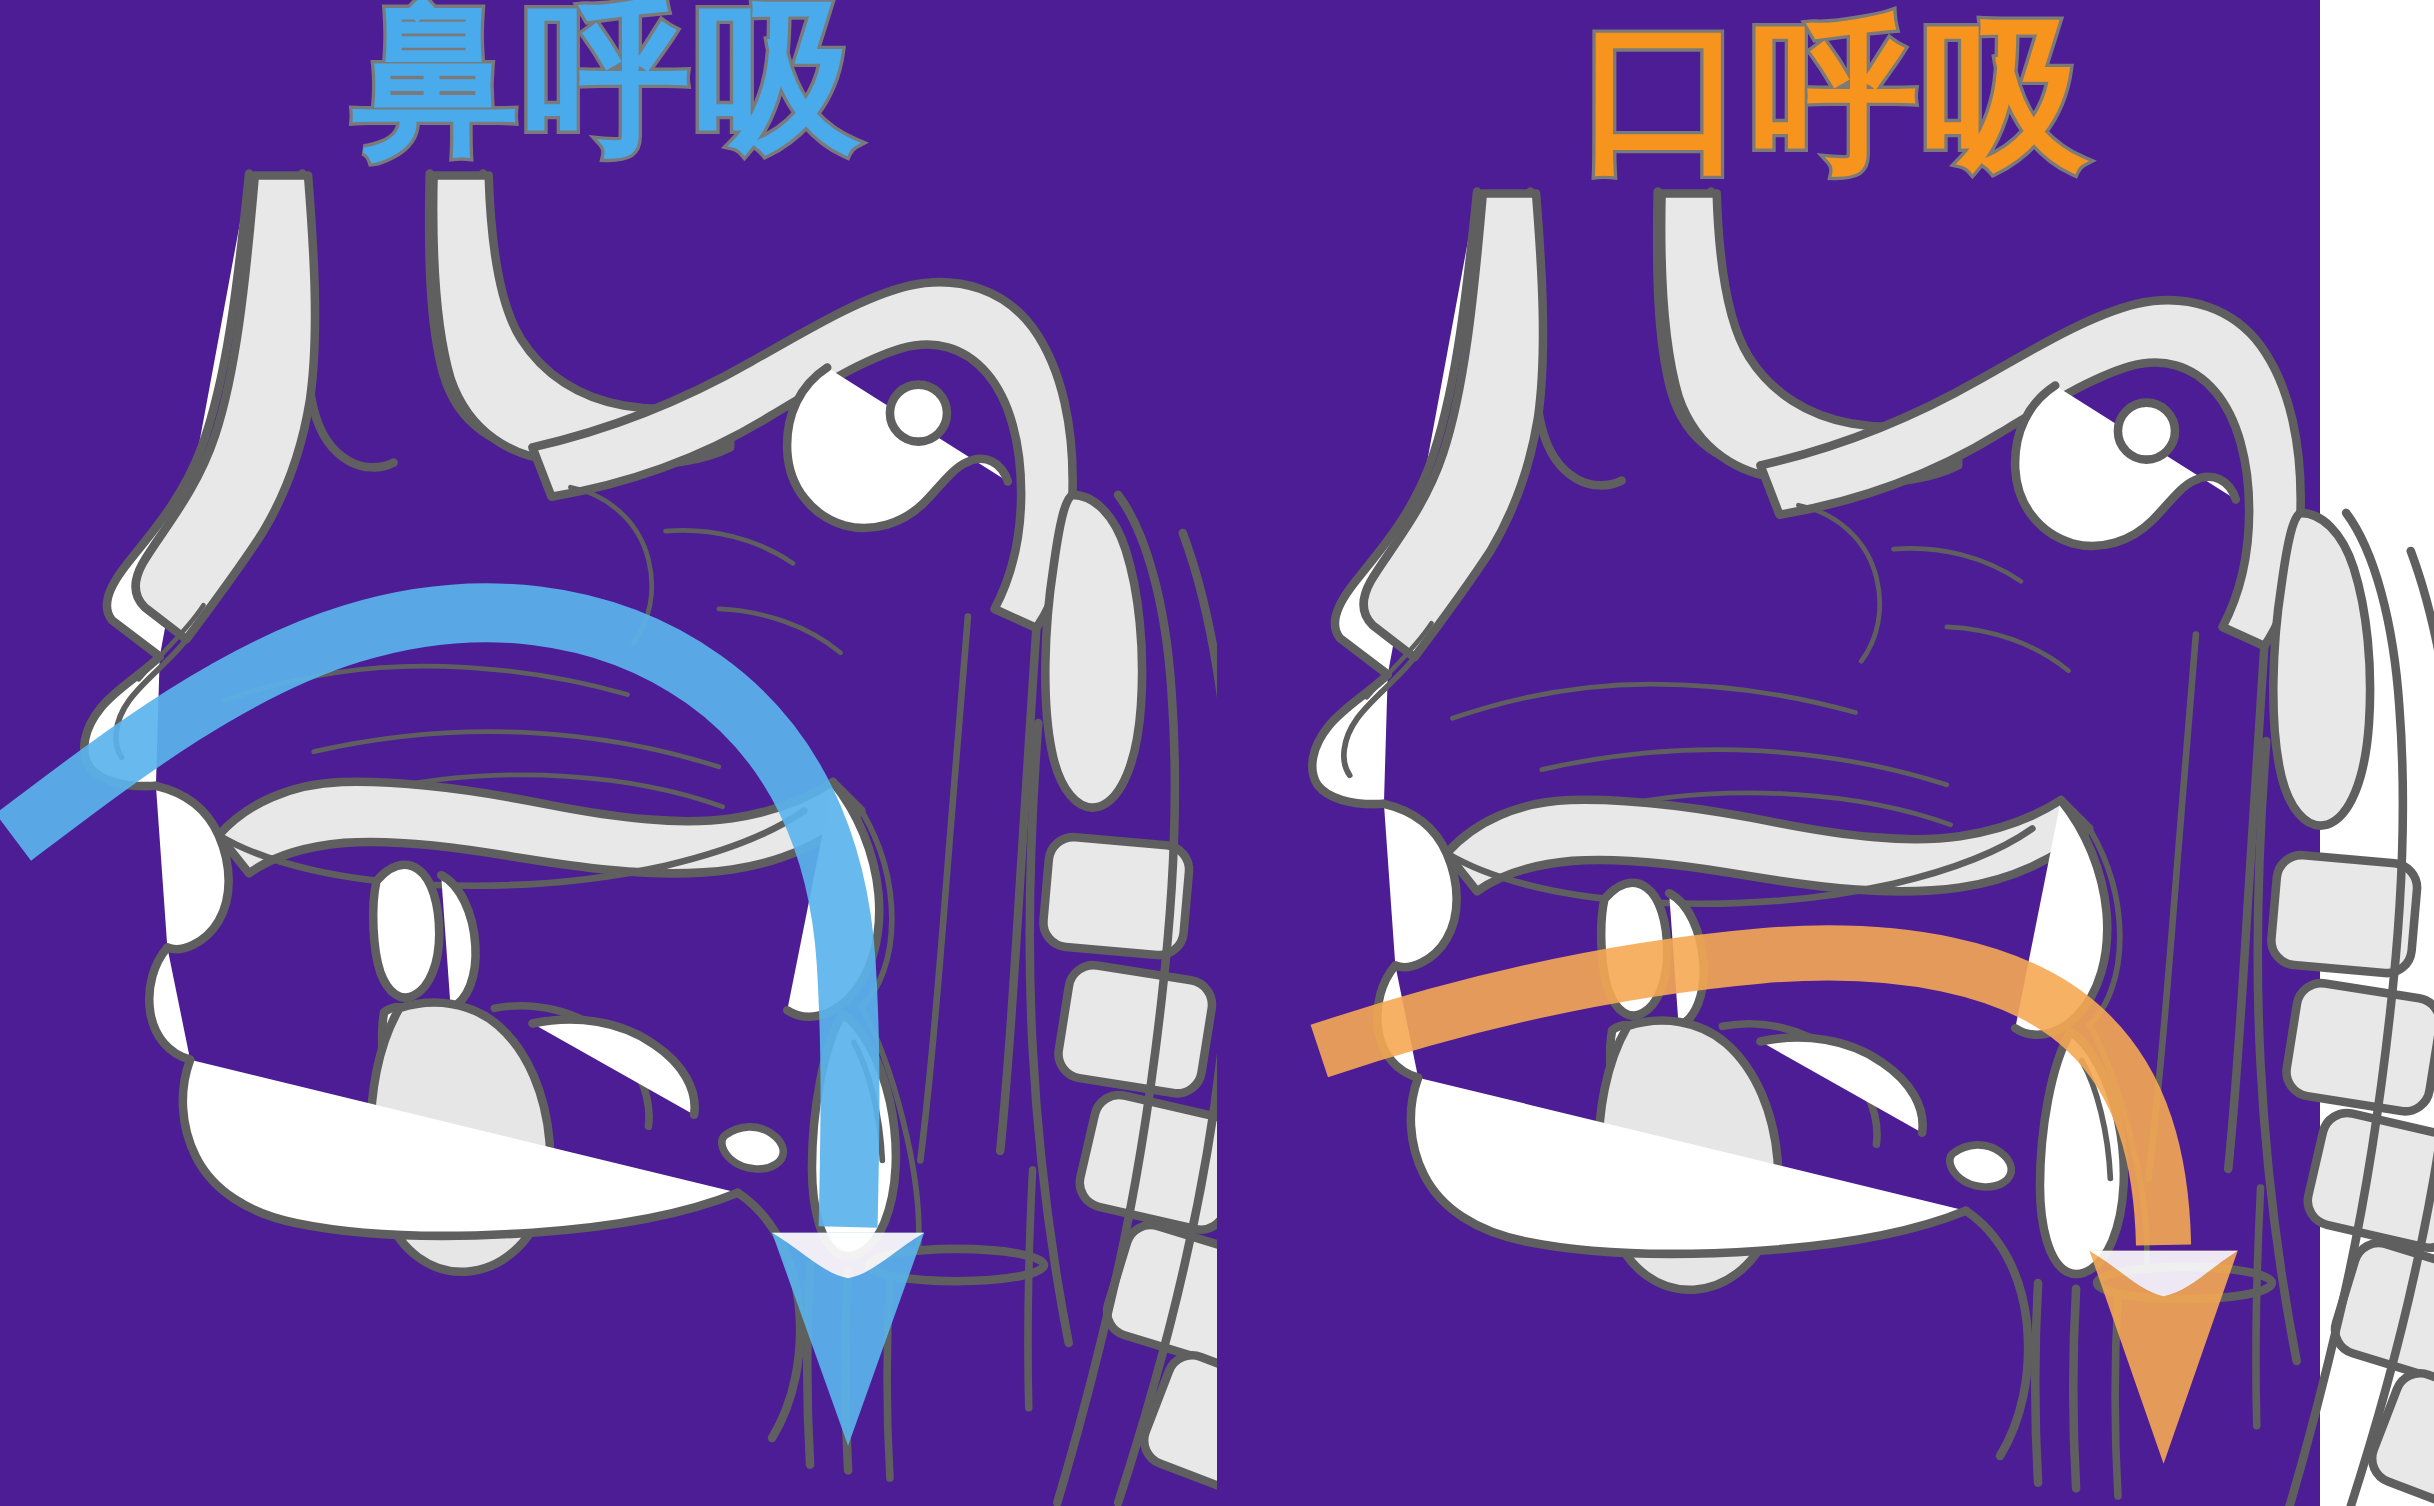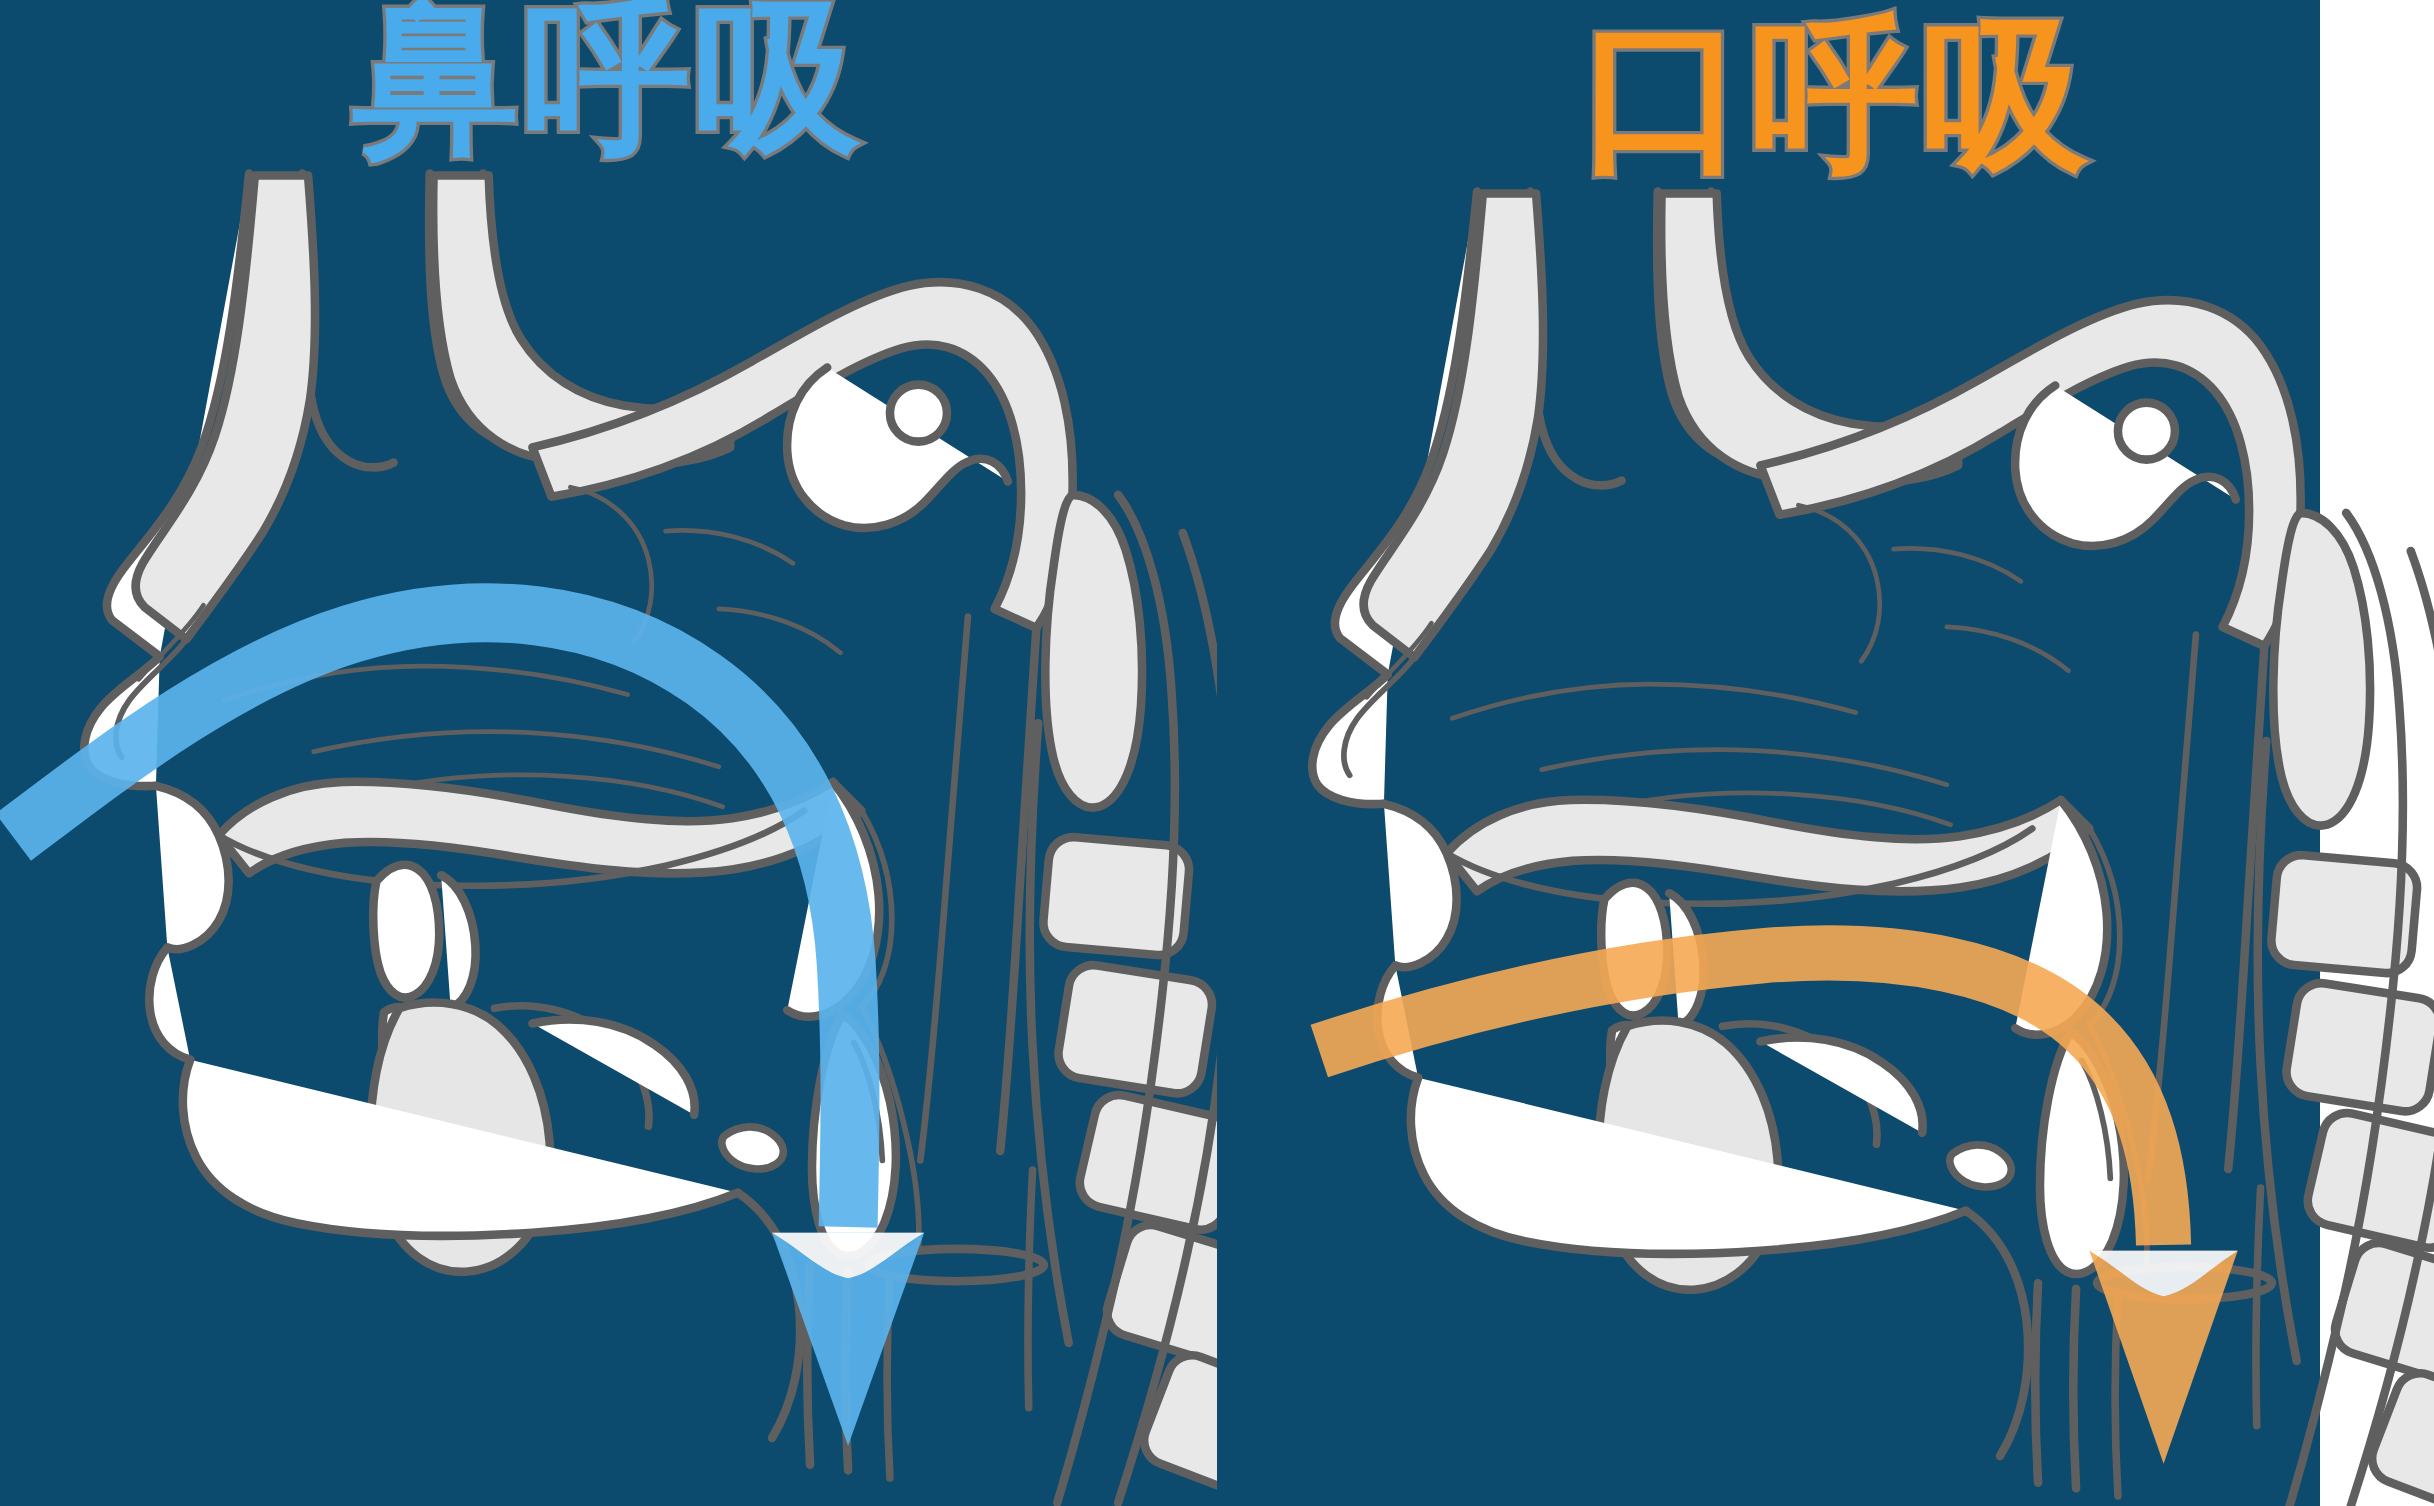--- a/index.html
+++ b/index.html
@@ -1,18 +1,18 @@
 <!DOCTYPE html>
 <html style="font-size:15px"><head>
 <meta charset="utf-8">
 <title>Breathing Comparison Diagram</title>
 <style>
   html,body{margin:0;padding:0;background:#fff;}
   body{width:2435px;height:1507px;font-family:"DejaVu Sans","Liberation Sans",sans-serif;overflow:hidden;}
-  .board{position:relative;width:2320px;height:1507px;background:#0c4a6e;}
+  .board{position:relative;width:2320px;height:1507px;background:#4c1d95;}
   .panel{position:absolute;top:0;width:1217px;height:1507px;}
   .panel.left{left:0;}
   .panel.right{left:1228px;margin-top:18px;}
   .title{
     position:absolute;top:-5.7px;left:0;width:1217px;
     text-align:center;
     font-size:167px;
     font-weight:900;
     line-height:1.0;
     letter-spacing:3.8px;

